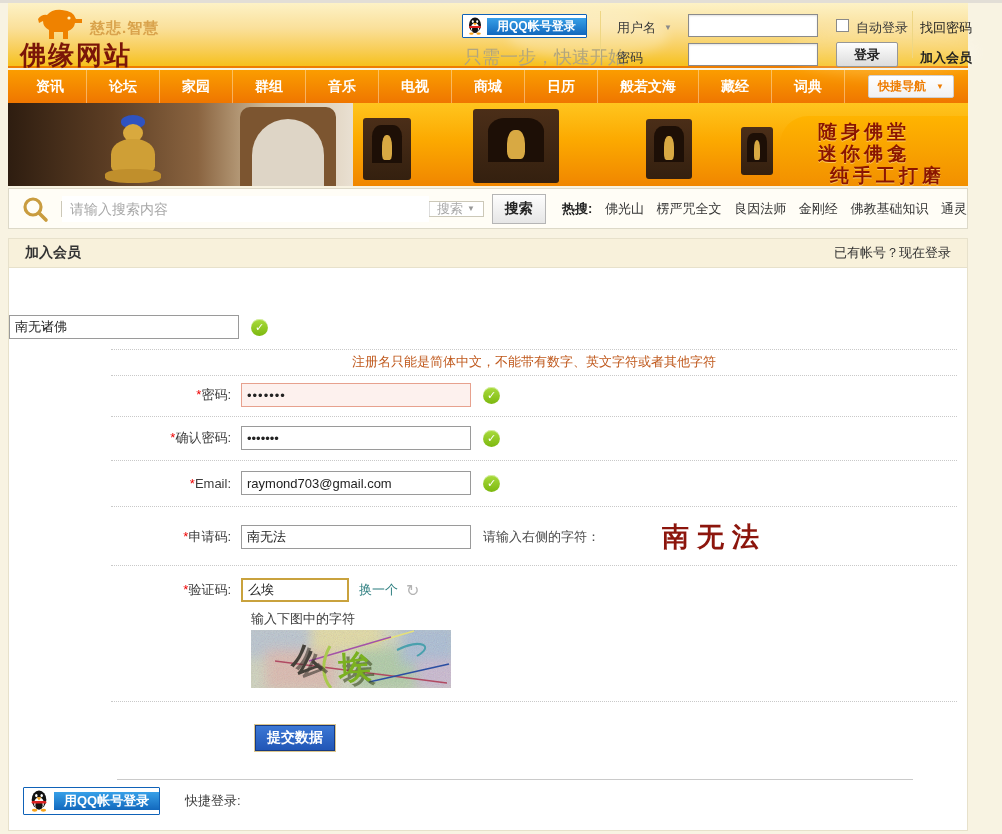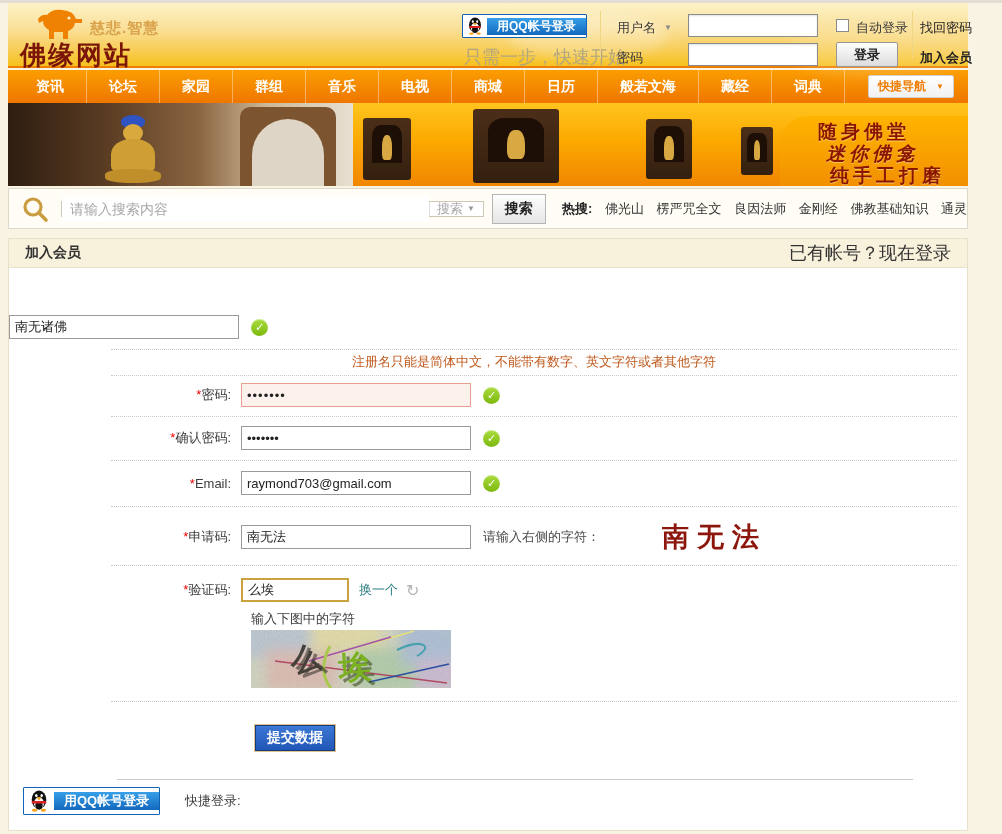--- a/index.html
+++ b/index.html
@@ -74,21 +74,21 @@
   .shrine .fig { position:absolute; left:40%; top:28%; width:20%; height:40%; background:#d8a943; border-radius:45% 45% 25% 25%; }
   .s1 { left:355px; top:15px; width:48px; height:62px; }
   .s2 { left:465px; top:6px; width:86px; height:74px; }
   .s3 { left:638px; top:16px; width:46px; height:60px; }
   .s4 { left:733px; top:24px; width:32px; height:48px; }
   .rpanel { position:absolute; right:0; top:13px; width:188px; height:70px;
     background:linear-gradient(180deg,#ffb400,#f29000); border-top-left-radius:28px; }
   .rpanel .ln { font-family:"DejaVu Serif","Liberation Serif",serif; font-weight:bold; font-size:19px;
     color:#8b1500; letter-spacing:4px; line-height:22px; text-shadow:0 1px 0 rgba(255,230,150,.6); }
   .rpanel { padding:4px 0 0 38px; }
-  .ln2 { margin-left:8px;font-style:italic; } .ln3 { margin-left:12px; }
+  .ln2 { margin-left:0; } .ln3 { margin-left:12px; }
 
   
   .searchbar { margin-top:2px; height:41px; background:#fffdf6; border:1px solid #ddd9c8;
     display:flex; align-items:center; padding-left:12px; }
   .mag { flex-shrink:0; }
   .s-wrap { margin-left:12px; width:452px; height:16px; border:1px solid #ccc8b8; background:#fff; display:flex; align-items:center; }
   .s-input { flex:1; border:none; outline:none; height:26px; padding:0 8px; font-size:14px; color:#444;
     font-family:"Liberation Sans",sans-serif; }
   .s-input::placeholder { color:#a8a8a8; }
   .s-scope { width:54px; height:100%; border-left:1px solid #ddd; display:flex; align-items:center; justify-content:center;
@@ -98,21 +98,21 @@
     border:1px solid #b5b5b5; font-weight:bold; font-size:14px; color:#222; cursor:pointer; }
   .hot { margin-left:16px; white-space:nowrap; font-size:13px; color:#222; }
   .hot .hot-lb { font-weight:bold; }
   .hot a { color:#333; text-decoration:none; margin-left:9px; cursor:pointer; }
 
   
   .panel { margin-top:9px; background:#fff; border:1px solid #e7e1cb; }
   .p-hd { height:29px; background:#f8f1db; border-bottom:1px solid #e7e1cb;
     display:flex; align-items:center; justify-content:space-between; padding:0 16px; }
   .p-title { font-weight:bold; font-size:14px; color:#333; }
-  .p-login { font-size:18px; color:#333; cursor:pointer; }
+  .p-login { font-size:13px; color:#333; cursor:pointer; }
   .p-body { padding-top:46px; padding-bottom:20px; }
   .frow { display:flex; align-items:center; min-height:26px; }
   .flabel { width:232px; text-align:right; padding-right:10px; color:#3c3c3c; flex-shrink:0; }
   .star { color:#e00; }
   .fin { width:230px; height:24px; border:1px solid #9a9a9a; padding:0 5px; font-size:13px; color:#222;
     font-family:"Liberation Sans",sans-serif; outline:none; }
   .fin.pw { background:#fdf1ee; border-color:#e7a18e; letter-spacing:1px; }
   .fin.small { width:108px; border:2px solid #c9a23d; }
   .okmark { margin-left:12px; width:17px; height:17px; border-radius:50%;
     background:linear-gradient(180deg,#aadc3e,#7cb80f); display:flex; align-items:center; justify-content:center;

